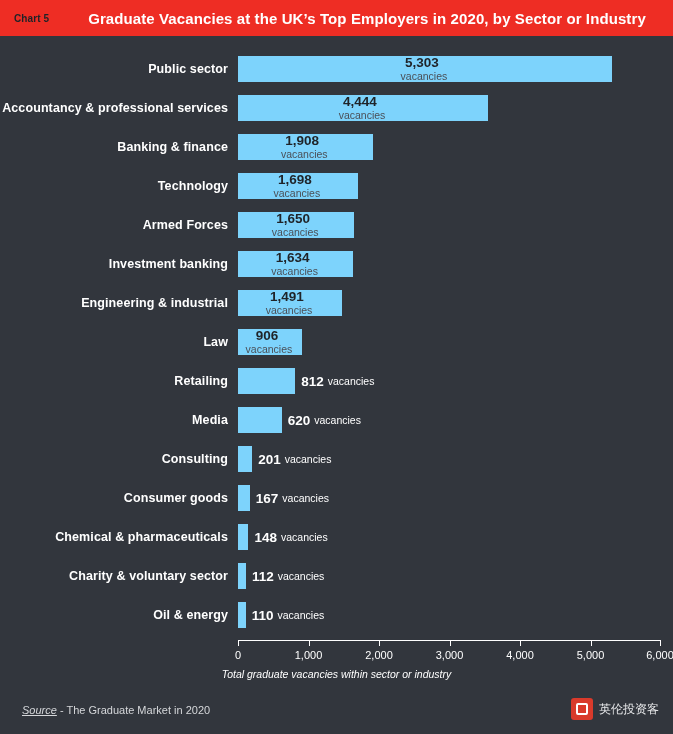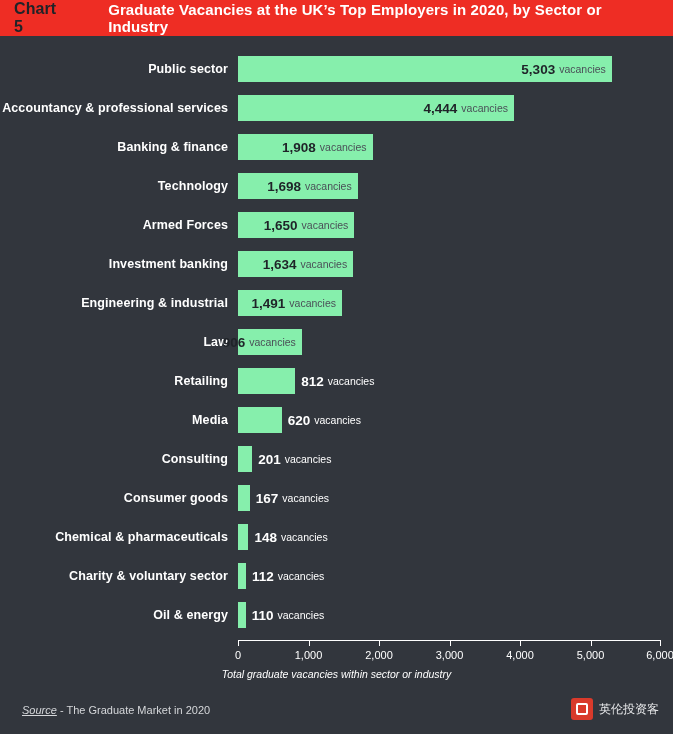--- a/index.html
+++ b/index.html
@@ -18,21 +18,21 @@
   .header {
     background: #ee2d24;
     height: 36px;
     display: flex;
     align-items: center;
     padding: 0 14px;
     box-sizing: border-box;
   }
   .chart-num {
     font-weight: bold;
-    font-size: 16px;
+    font-size: 10px;
     color: #1f2328;
     margin-right: 14px;
     letter-spacing: 0.1px;
   }
   .chart-title {
     font-weight: bold;
     font-size: 15px;
     color: #ffffff;
     letter-spacing: 0.1px;
     margin-left: 25px;
@@ -56,27 +56,28 @@
     font-weight: bold;
     color: #ffffff;
     letter-spacing: 0.1px;
   }
   .bar-wrap {
     position: relative;
     flex: 1;
     height: 26px;
   }
   .bar {
-    background: #86efac;
+    background: #7dd3fc;
     height: 26px;
     display: flex;
     align-items: center;
     justify-content: flex-end;
     box-sizing: border-box;
     padding-right: 6px;
+    flex-direction: column;
   }
   .bar .val {
     color: #1f2328;
     font-weight: bold;
     font-size: 13.5px;
   }
   .bar .unit-in {
     color: #4a4f57;
     font-size: 10.5px;
     margin-left: 4px;
@@ -194,21 +195,21 @@
         <div class="bar-wrap">
           <div class="bar" style="width: 373.861px;">
             <span class="val">5,303</span>
             <span class="unit-in">vacancies</span>
           </div>
         </div>
       </div>
       <div class="row">
         <div class="row-label">Accountancy &amp; professional services</div>
         <div class="bar-wrap">
-          <div class="bar" style="width: 276px;">
+          <div class="bar" style="width: 250px;">
             <span class="val">4,444</span>
             <span class="unit-in">vacancies</span>
           </div>
         </div>
       </div>
       <div class="row">
         <div class="row-label">Banking &amp; finance</div>
         <div class="bar-wrap">
           <div class="bar" style="width: 134.514px;">
             <span class="val">1,908</span>

